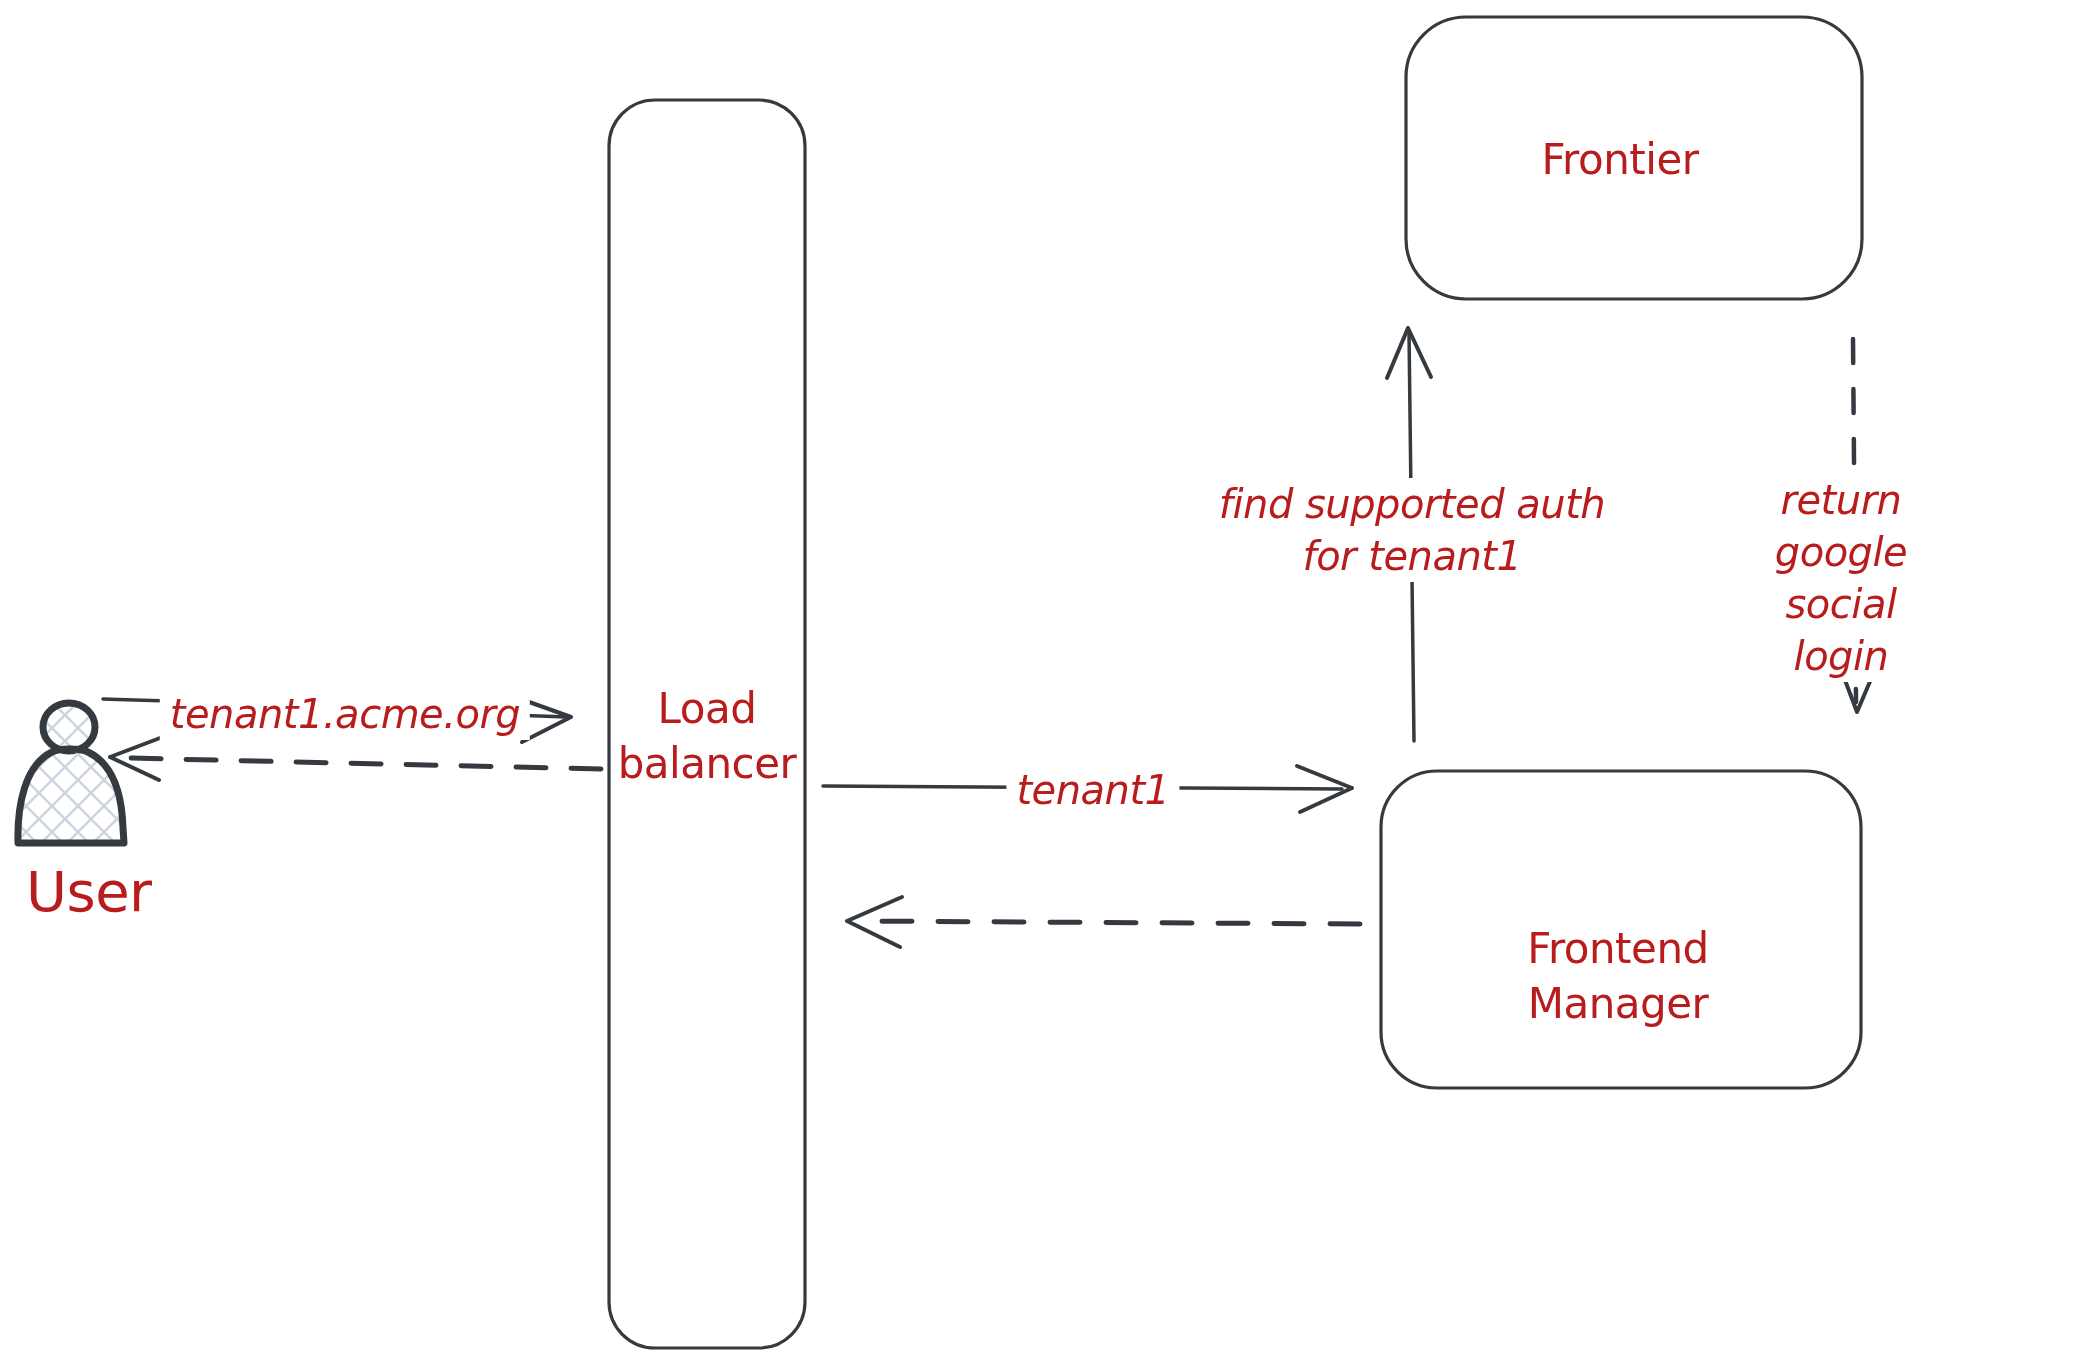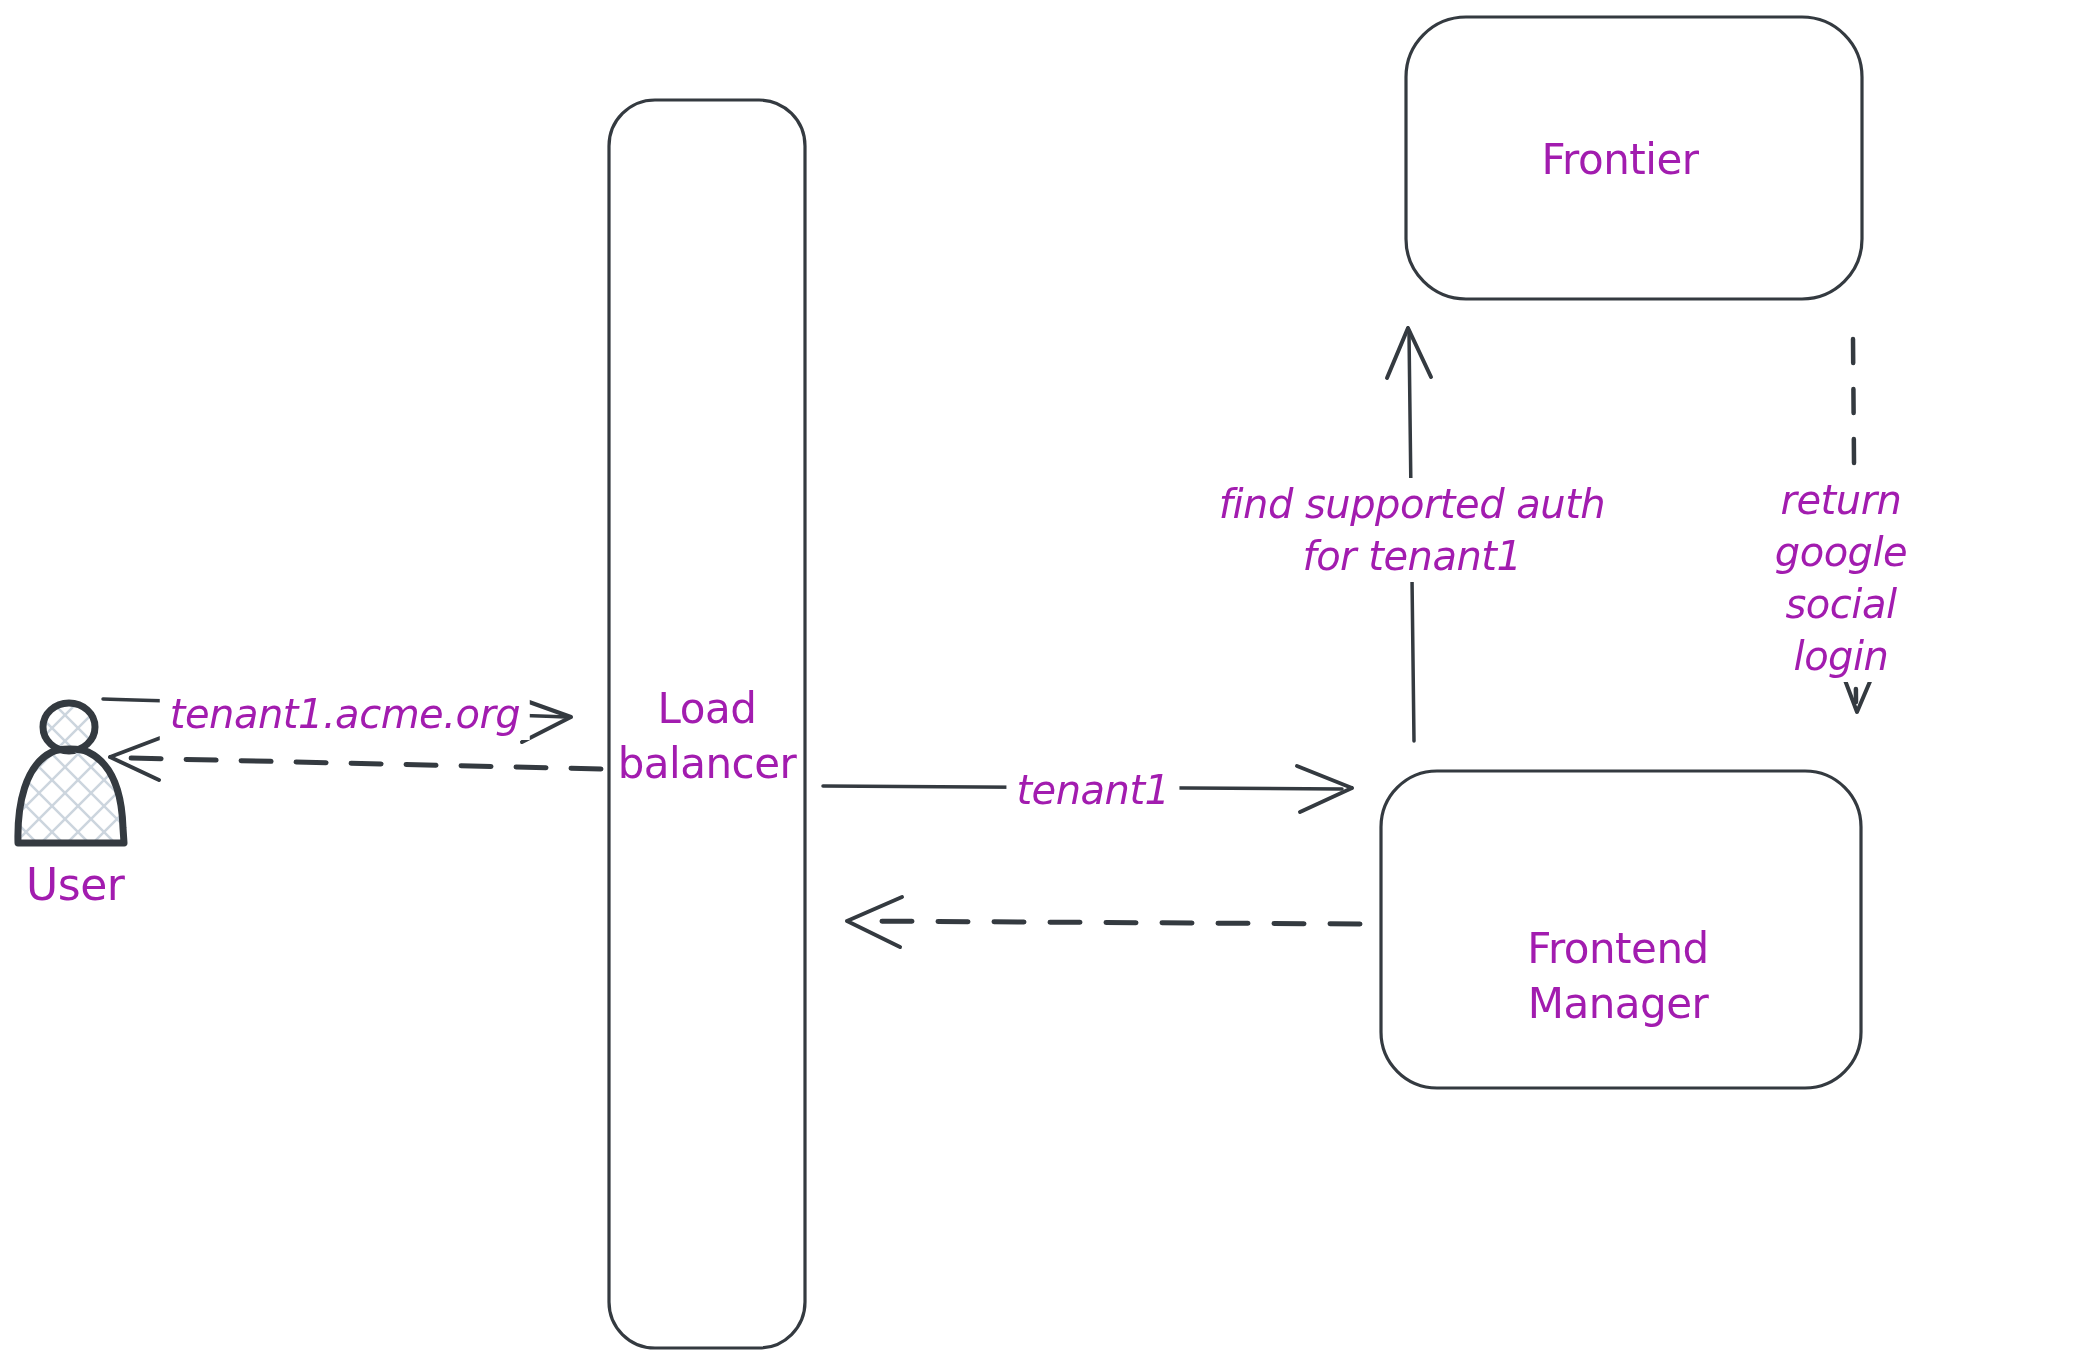--- a/index.html
+++ b/index.html
@@ -16,32 +16,32 @@
     overflow: hidden;
   }
   #shapes {
     position: absolute;
     inset: 0;
     width: 2083px;
     height: 1372px;
   }
   .label {
     position: absolute;
-    color: #a21caf;
+    color: #b91c1c;
     white-space: pre-line;
     line-height: 1.3;
     letter-spacing: -0.5px;
     text-align: center;
     user-select: none;
   }
   .label.centered { transform: translateX(-50%); }
   .label.on-line { background: #ffffff; padding: 0 10px; font-style: italic; }
   .msg  { font-size: 40px; }
   .node-label { font-size: 42px; }
-  .user-label { font-size: 44px; }
+  .user-label { font-size: 56px; }
 </style>
 </head>
 <body>
 
 <div id="canvas">
 
   <svg id="shapes" viewBox="0 0 2083 1372" fill="none" stroke="#343a40" stroke-linecap="round" stroke-linejoin="round">
     <defs>
       <pattern id="hatch" width="26" height="26" patternUnits="userSpaceOnUse">
         <path d="M0 26 L26 0 M-4 4 L4 -4 M22 30 L30 22" stroke="#ccd5de" stroke-width="2.5"></path>

